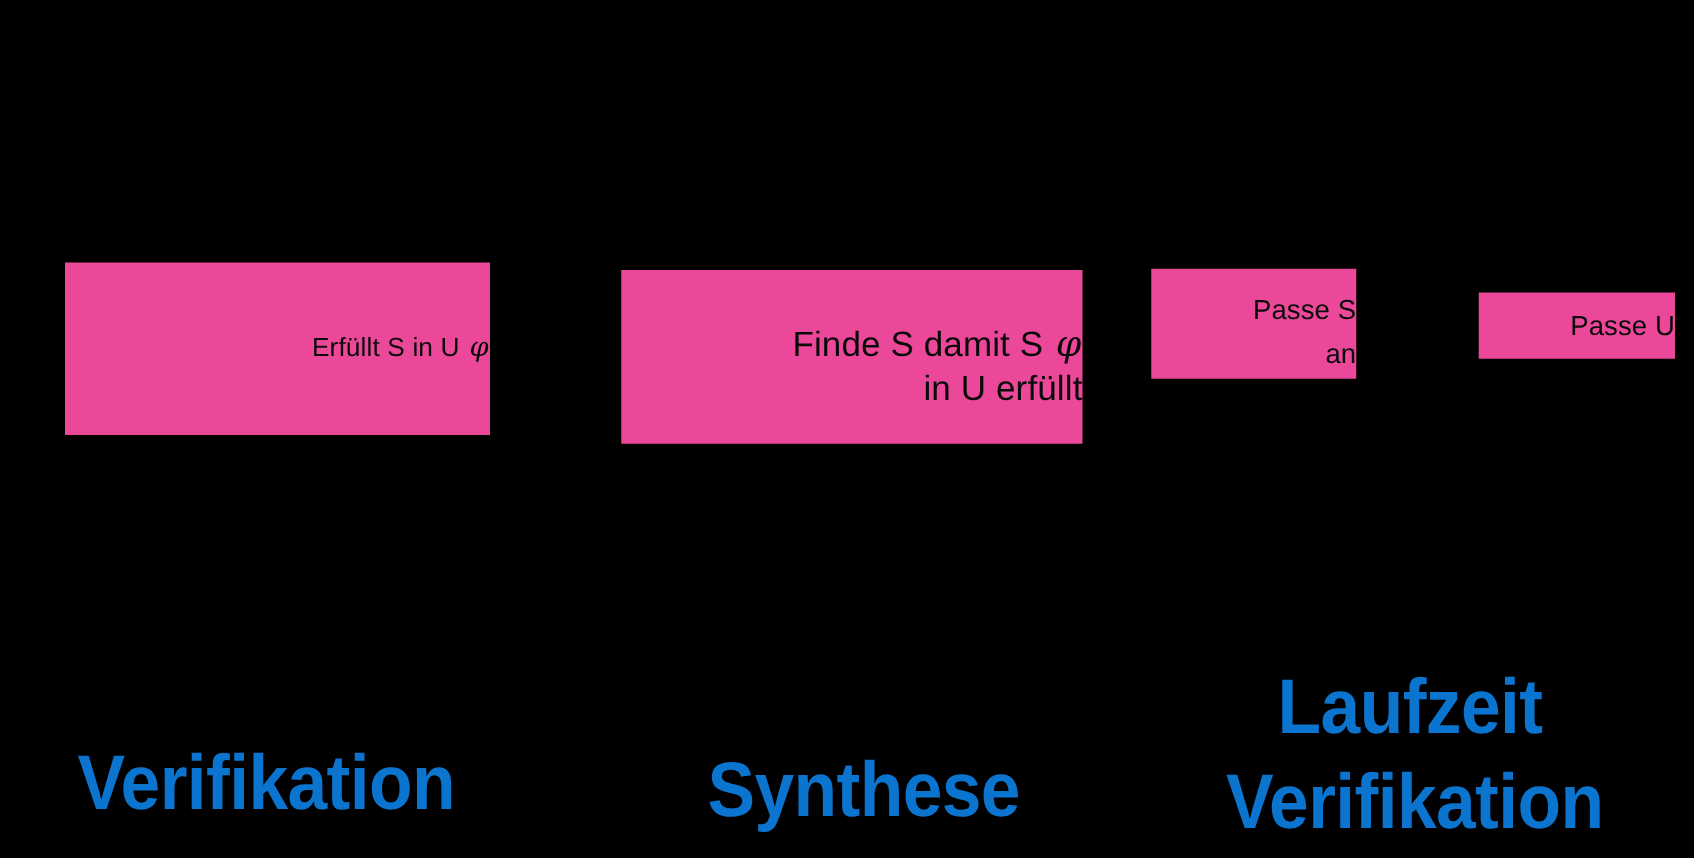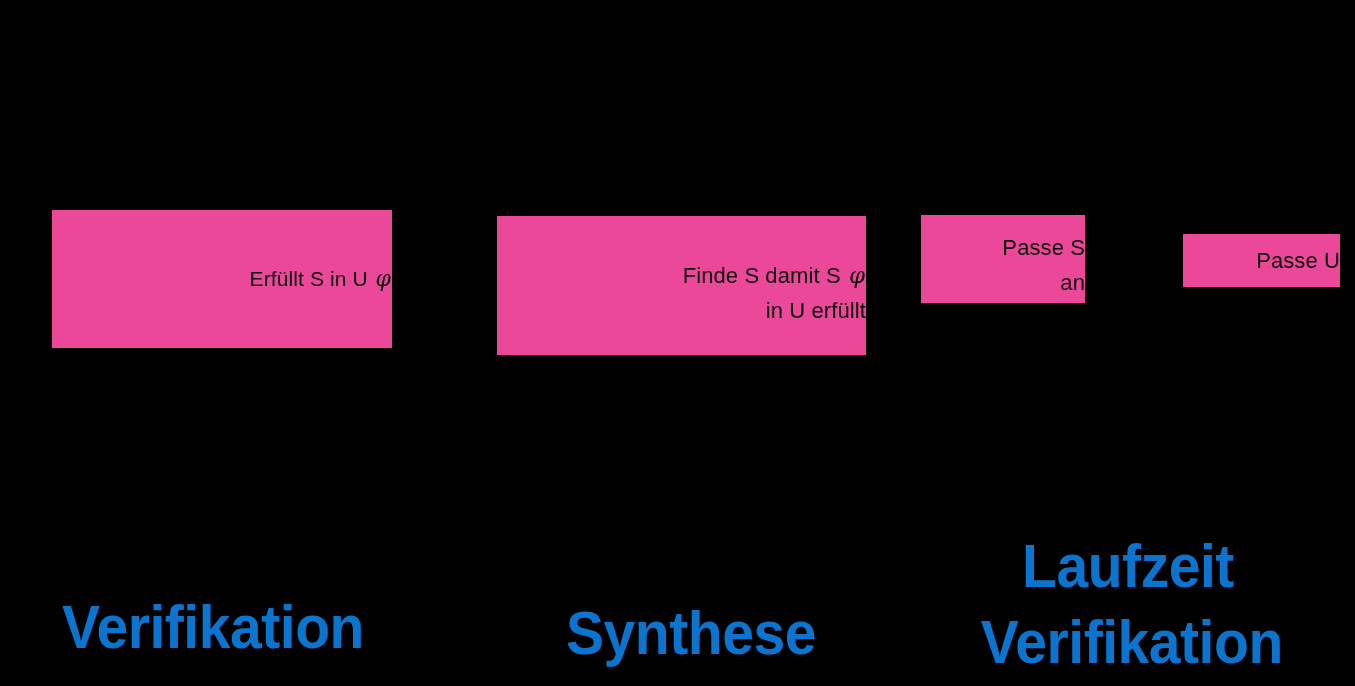--- a/index.html
+++ b/index.html
@@ -53,21 +53,21 @@
   
   #box-synthesis {
     left: 497px;
     top: 216px;
     width: 369px;
     height: 139px;
     align-items: flex-start;
     padding-top: 42px;
   }
   #box-synthesis .box-text {
-    font-size: 22px;
+    font-size: 28px;
     line-height: 35px;
   }
 
   
   #box-adapt {
     left: 921px;
     top: 215px;
     width: 164px;
     height: 88px;
     align-items: flex-start;

